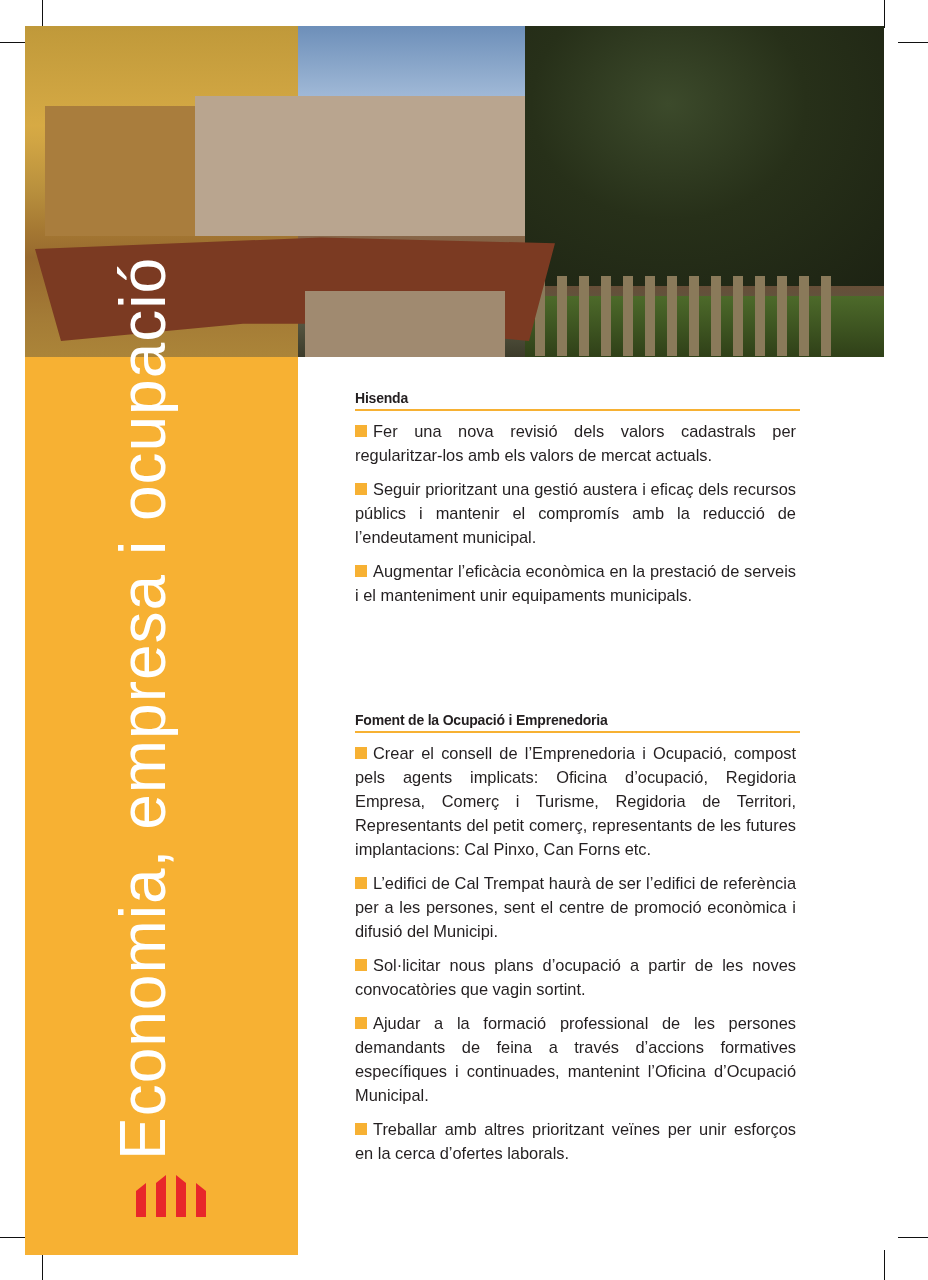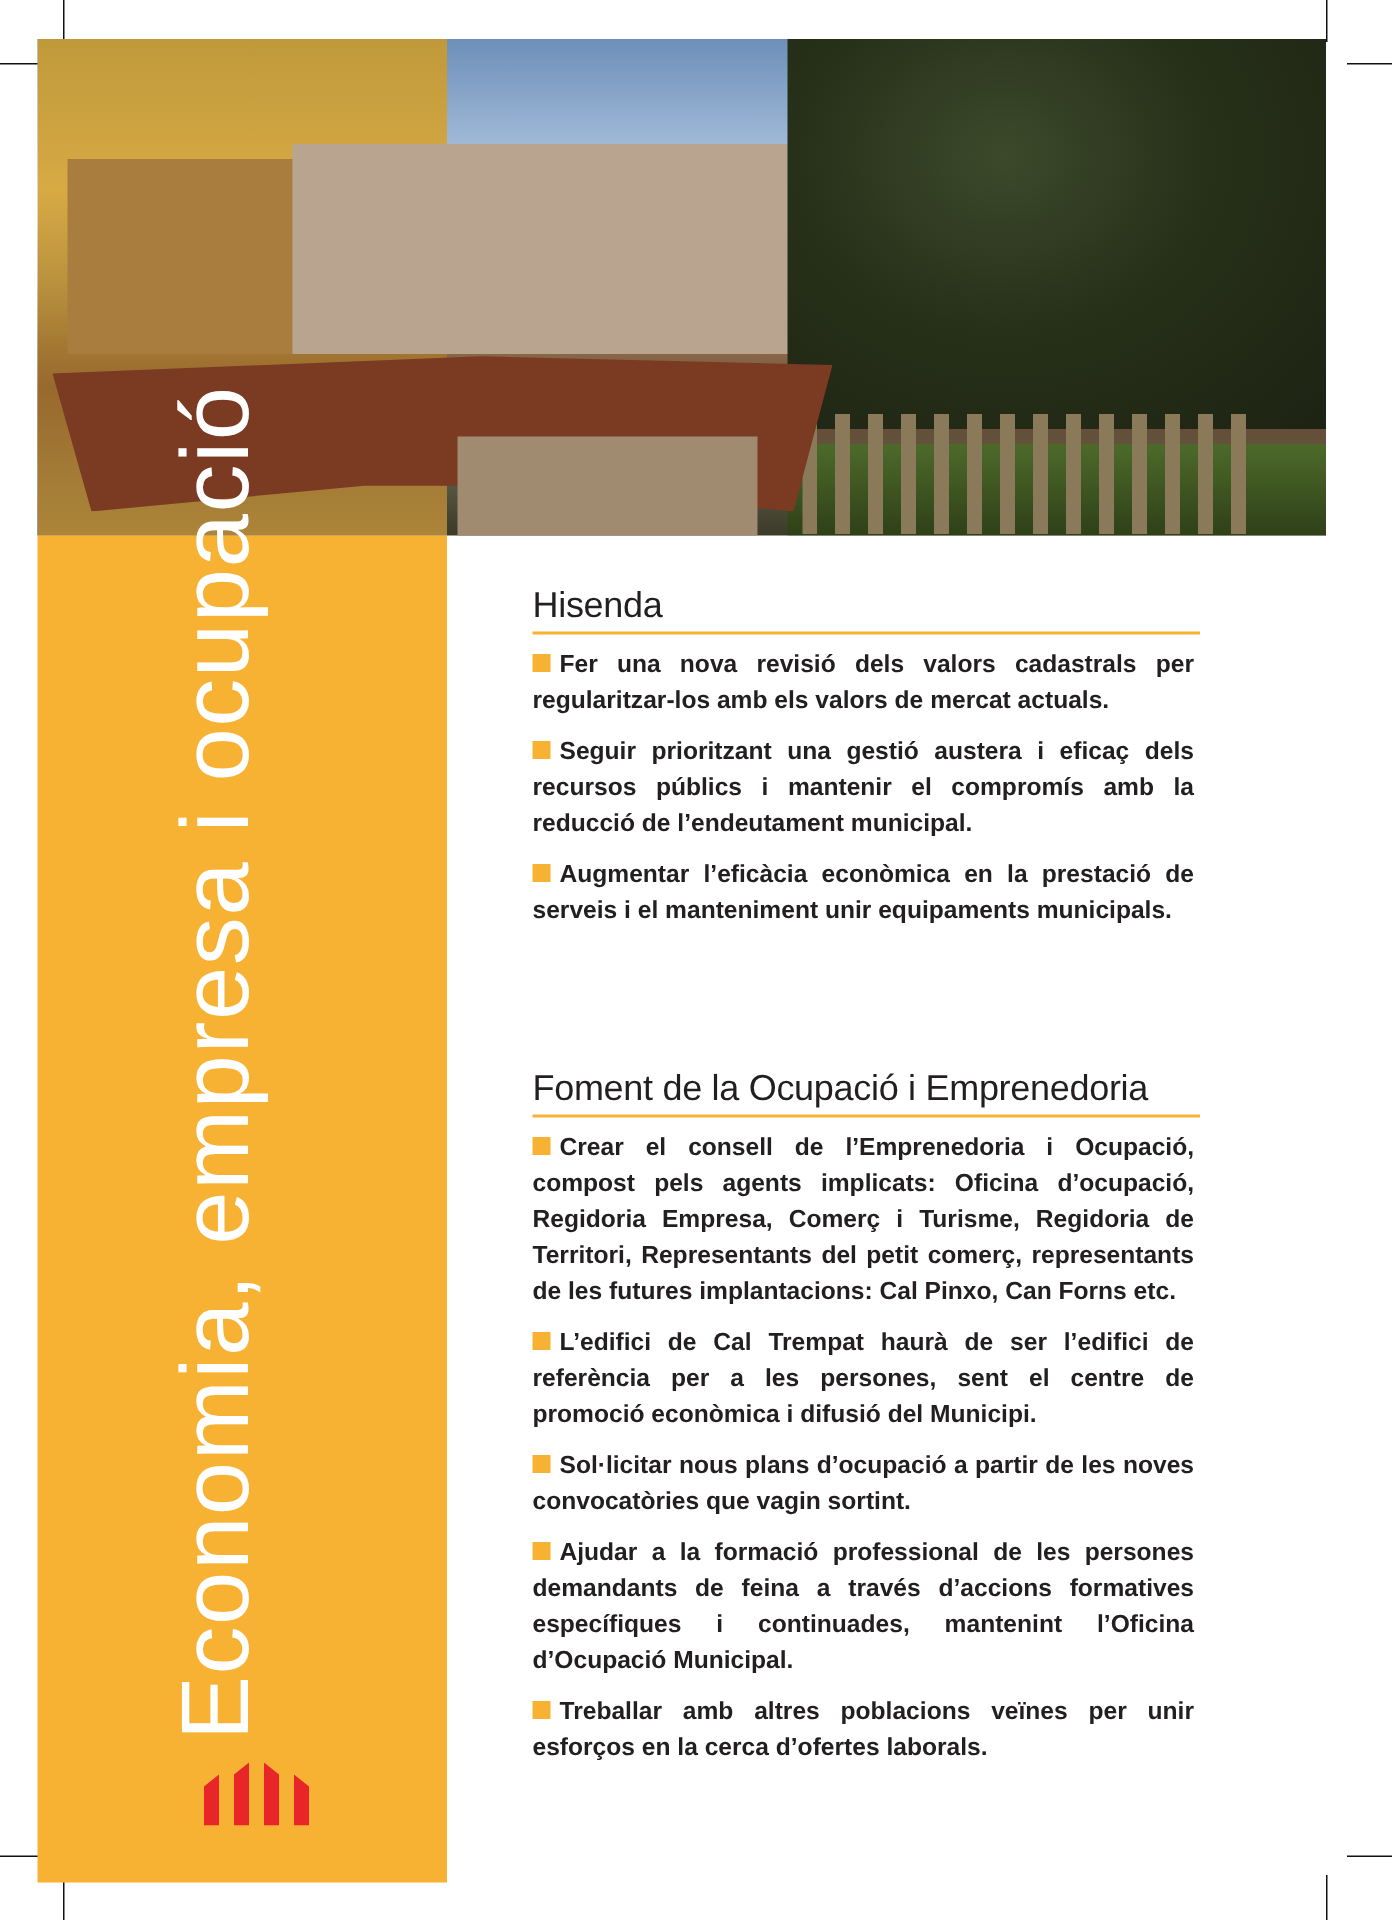--- a/index.html
+++ b/index.html
@@ -19,23 +19,23 @@
   .photo .posts{position:absolute;left:510px;top:250px;width:300px;height:80px;
     background:repeating-linear-gradient(90deg,#8a7a5a 0 10px,transparent 10px 22px);}
   .photo .grass{position:absolute;left:500px;top:270px;width:359px;height:61px;background:linear-gradient(180deg,#4d6a2a,#2f4018);}
   .side{position:absolute;left:25px;top:357px;width:273px;height:898px;background:#f7b133;}
   .vtitle{position:absolute;left:166px;top:1160px;transform-origin:0 0;transform:rotate(-90deg);
     white-space:nowrap;color:#fff;font-family:"Liberation Sans",sans-serif;font-weight:300;font-size:64px;letter-spacing:1px;line-height:1;
     -webkit-text-stroke:0;font-stretch:condensed;}
   .vtitle span{display:inline-block;transform:translateY(-55px);}
   .logo{position:absolute;left:136px;top:1175px;width:72px;height:42px;}
   .content{position:absolute;left:355px;top:390px;width:445px;color:#222;}
-  h2{margin:0;font-size:24px;font-weight:normal;color:#231f20;padding-bottom:3px;border-bottom:2px solid #f7b133;letter-spacing:-0.2px;}
+  h2{margin:0;font-size:14px;font-weight:bold;color:#231f20;padding-bottom:3px;border-bottom:2px solid #f7b133;letter-spacing:-0.2px;}
   .sec2 h2{margin-top:12px;}
-  p{margin:8px 4px 0 0;font-size:16.4px;line-height:24px;text-align:justify;color:#231f20;font-weight:bold;}
+  p{margin:8px 4px 0 0;font-size:16.4px;line-height:24px;text-align:justify;color:#231f20;}
   p+p{margin-top:10px;}
   .bullet{display:inline-block;width:12px;height:12px;background:#f7b133;margin-right:6px;vertical-align:0px;}
   .sec1{position:absolute;top:0;left:0;width:445px;}
   .sec2{position:absolute;top:310px;left:0;width:445px;}
 </style>
 </head>
 <body>
 
 <div class="crop" style="left:0;top:42px;width:28px;height:1px;"></div>
 <div class="crop" style="left:42px;top:0;width:1px;height:28px;"></div>
@@ -74,15 +74,15 @@
     <p><span class="bullet"></span><span>Fer una nova revisió dels valors cadastrals per regularitzar-los amb els valors de mercat actuals.</span></p>
     <p><span class="bullet"></span><span>Seguir prioritzant una gestió austera i eficaç dels recursos públics i mantenir el compromís amb la reducció de l’endeutament municipal.</span></p>
     <p><span class="bullet"></span><span>Augmentar l’eficàcia econòmica en la prestació de serveis i el manteniment unir equipaments municipals.</span></p>
   </div>
   <div class="sec2">
     <h2>Foment de la Ocupació i Emprenedoria</h2>
     <p><span class="bullet"></span><span>Crear el consell de l’Emprenedoria i Ocupació, compost pels agents implicats: Oficina d’ocupació, Regidoria Empresa, Comerç i Turisme, Regidoria de Territori, Representants del petit comerç, representants de les futures implantacions: Cal Pinxo, Can Forns etc.</span></p>
     <p><span class="bullet"></span><span>L’edifici de Cal Trempat haurà de ser l’edifici de referència per a les persones, sent el centre de promoció econòmica i difusió del Municipi.</span></p>
     <p><span class="bullet"></span><span>Sol·licitar nous plans d’ocupació a partir de les noves convocatòries que vagin sortint.</span></p>
     <p><span class="bullet"></span><span>Ajudar a la formació professional de les persones demandants de feina a través d’accions formatives específiques i continuades, mantenint l’Oficina d’Ocupació Municipal.</span></p>
-    <p><span class="bullet"></span><span>Treballar amb altres poblacions veïnes per unir esforços en la cerca d’ofertes laborals.</span></p>
+    <p><span class="bullet"></span><span>Treballar amb altres prioritzant veïnes per unir esforços en la cerca d’ofertes laborals.</span></p>
   </div>
 </div>
 
 </body></html>

